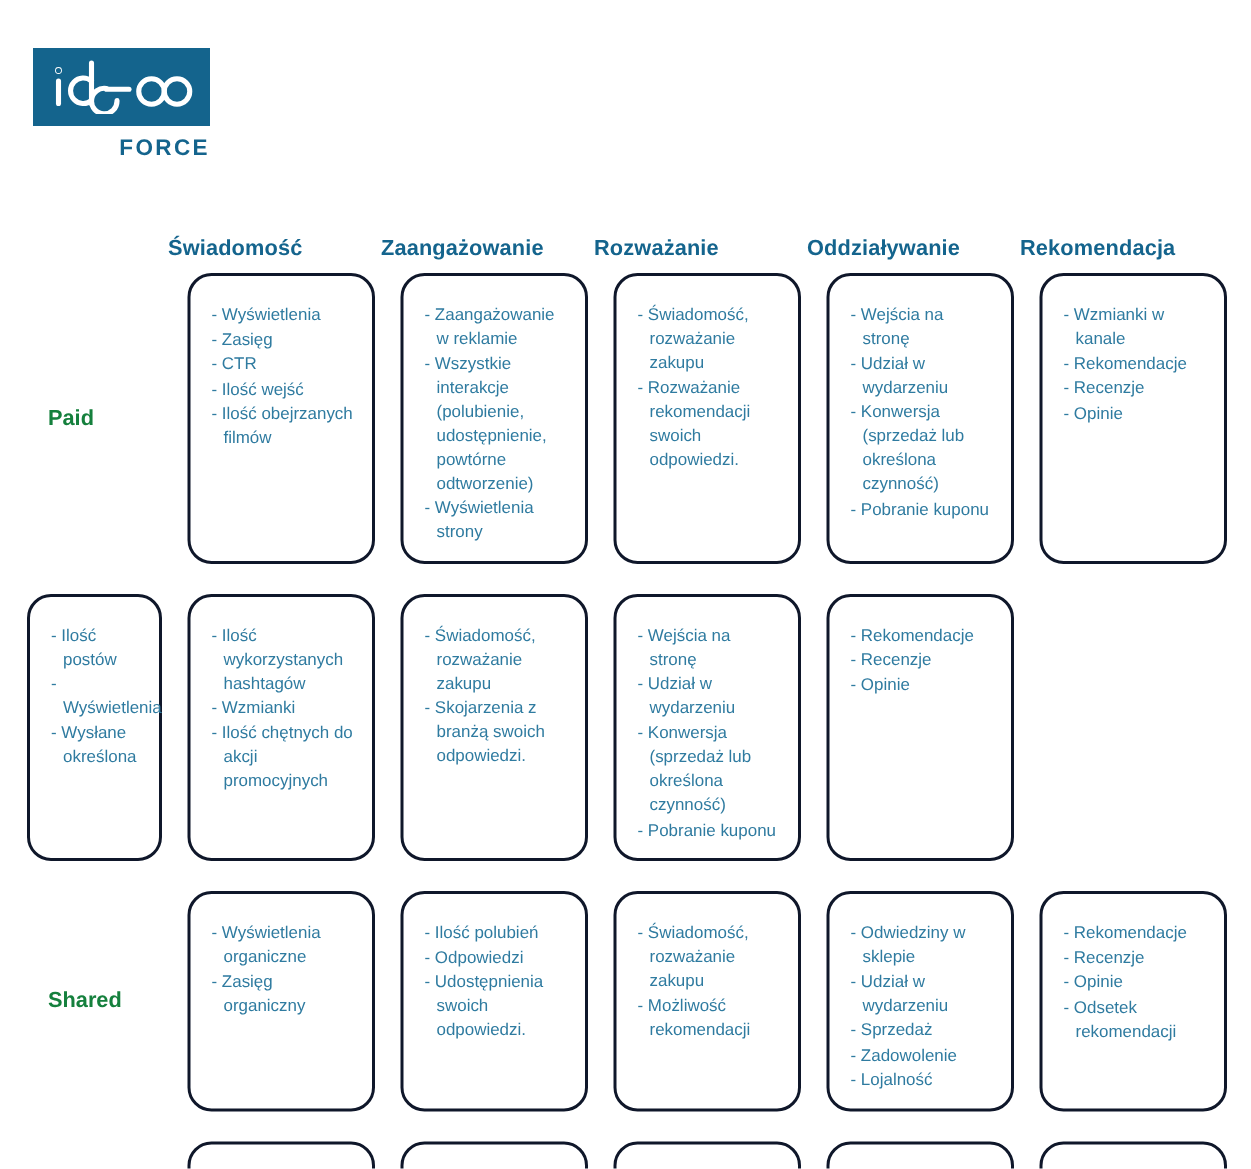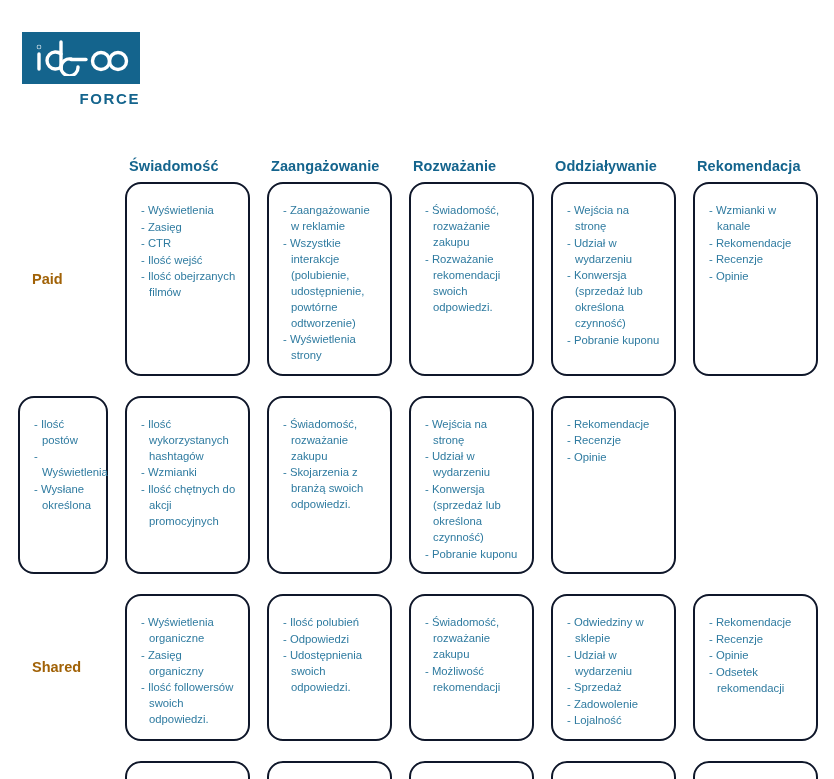--- a/index.html
+++ b/index.html
@@ -35,21 +35,20 @@
   .matrix {
     position: absolute;
     left: 18px;
     top: 140px;
     width: 800px;
   }
 
   .header-row {
     display: grid;
     grid-template-columns: 90px repeat(5, 1fr);
-    column-gap: 17px;
     align-items: end;
     height: 34px;
   }
   .corner-spacer { }
   .col-header {
     color: #14648d;
     font-size: 14.5px;
     font-weight: bold;
     letter-spacing: 0.1px;
     padding-left: 4px;
@@ -62,21 +61,21 @@
     column-gap: 17px;
     align-items: stretch;
     margin-top: 20px;
   }
   .grid-row:first-of-type { margin-top: 8px; }
 
   .row-label {
     display: flex;
     align-items: center;
     justify-content: flex-start;
-    color: #a16207;
+    color: #15803d;
     font-size: 14.5px;
     font-weight: bold;
     padding-left: 14px;
   }
 
   .cell {
     border: 2px solid #0f172a;
     border-radius: 16px;
     background: #ffffff;
     padding: 18px 12px 10px 14px;
@@ -205,21 +204,20 @@
               <li>- Opinie</li>
             </ul>
           </div>
         </div>
         <div class="grid-row">
           <div class="row-label">Shared</div>
           <div class="cell">
             <ul class="cell-list">
               <li>- Wyświetlenia organiczne</li>
               <li>- Zasięg organiczny</li>
-              <li>- Ilość followersów swoich odpowiedzi.</li>
             </ul>
           </div>
           <div class="cell">
             <ul class="cell-list">
               <li>- Ilość polubień</li>
               <li>- Odpowiedzi</li>
               <li>- Udostępnienia swoich odpowiedzi.</li>
             </ul>
           </div>
           <div class="cell">

